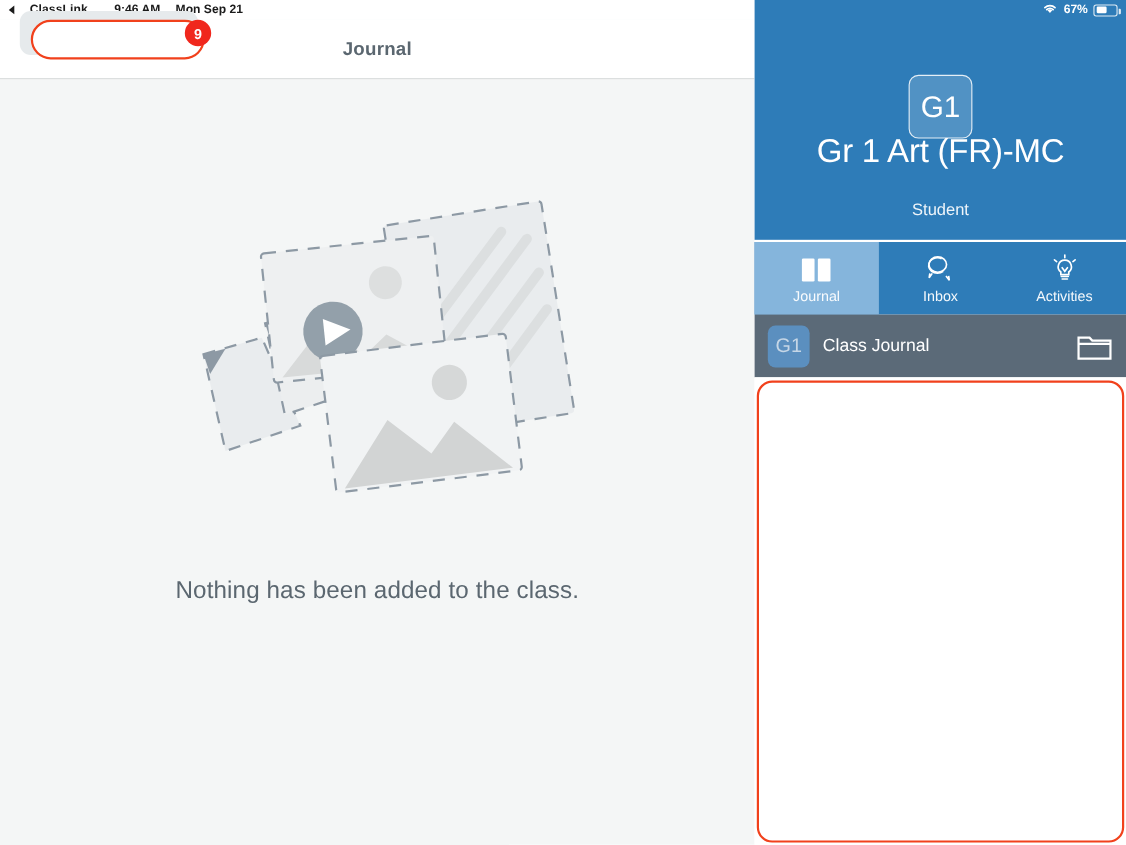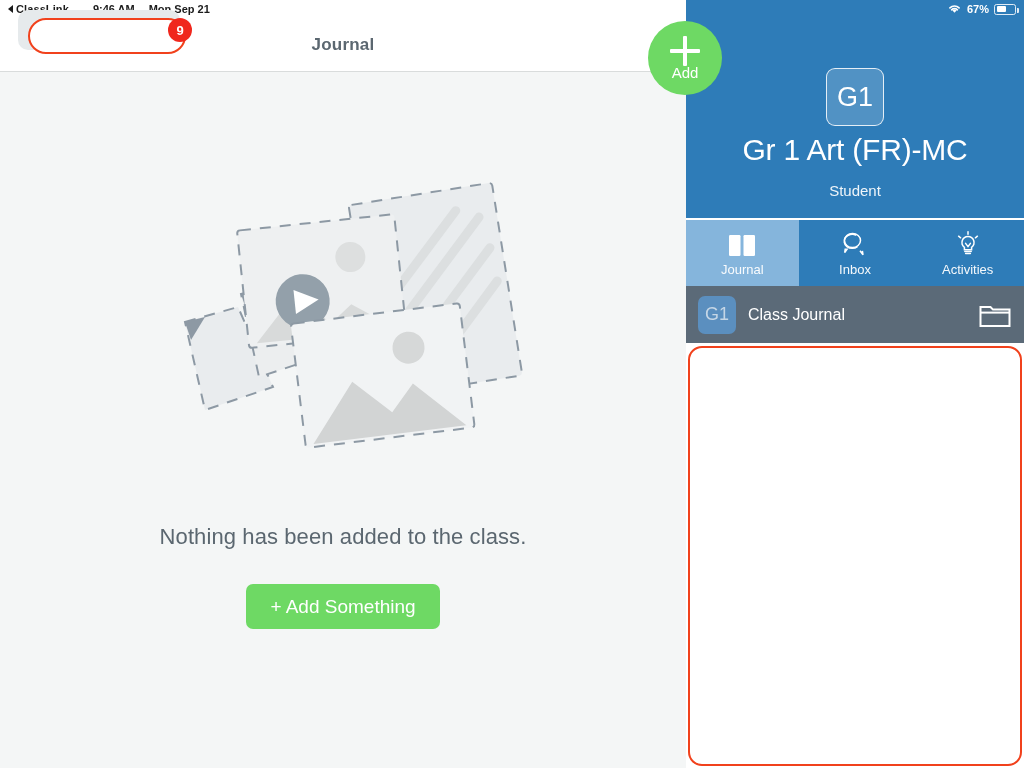--- a/index.html
+++ b/index.html
@@ -17,21 +17,21 @@
     position:absolute; left:0; top:0; width:686px; height:768px;
     background:#f4f6f6;
   }
   .status-bar-left {
     position:absolute; left:0; top:0; width:686px; height:18px;
     background:#ffffff; display:flex; align-items:center;
     padding-left:8px; gap:0px;
   }
   .sb-back {
     font-size:11px; color:#1b1b1b; letter-spacing:0.1px; display:flex;
-    align-items:center; gap:3px; font-weight:bold;
+    align-items:center; gap:14px; font-weight:bold;
   }
   .sb-triangle {
     width:0; height:0; border-top:4px solid transparent;
     border-bottom:4px solid transparent; border-right:5px solid #1b1b1b;
     display:inline-block;
   }
   .sb-time { font-size:11px; color:#1b1b1b; font-weight:bold; margin-left:24px; }
   .sb-date { font-size:11px; color:#1b1b1b; font-weight:bold; margin-left:14px; }
 
   .left-header {
@@ -101,21 +101,21 @@
     background:#ffffff; border-radius:1px;
   }
   .class-avatar {
     position:absolute; left:50%; top:68px; transform:translateX(-50%);
     width:58px; height:58px; border:1.5px solid rgba(255,255,255,0.85);
     border-radius:9px; background:rgba(255,255,255,0.17);
     display:flex; align-items:center; justify-content:center;
     color:#ffffff; font-size:27px;
   }
   .class-title {
-    position:absolute; left:0; top:133px; width:338px; text-align:center;
+    position:absolute; left:0; top:121px; width:338px; text-align:center;
     color:#ffffff; font-size:30px; letter-spacing:-0.2px;
   }
   .class-role {
     position:absolute; left:0; top:182px; width:338px; text-align:center;
     color:rgba(255,255,255,0.92); font-size:15px;
   }
 
   .tabs {
     position:absolute; left:0; top:220px; width:338px; height:66px;
     display:flex; background:#2e7cb8;
@@ -206,21 +206,20 @@
           <g transform="rotate(-7 250 230)">
             <rect x="158" y="140" width="170" height="125" rx="3" fill="#f1f3f4" stroke="#8d99a4" stroke-width="2" stroke-dasharray="11 9"></rect>
             <path d="M166 262 L212 205 L248 240 L272 214 L320 262 Z" fill="#d2d4d4"></path>
             <circle cx="272" cy="178" r="16" fill="#d6d8d8"></circle>
           </g>
         </svg>
       </div>
 
       <div class="empty-text">Nothing has been added to the class.</div>
 
-      <button class="add-something-btn">+ Add Something</button>
     </div>
   </div>
 
   <div class="right-pane">
     <div class="right-blue"></div>
 
     <div class="status-bar-right">
       <span>
         <svg width="15" height="11" viewBox="0 0 15 11" xmlns="http://www.w3.org/2000/svg">
           <path d="M7.5 9.8 L5.3 7.3 a3.3 3.3 0 0 1 4.4 0 Z" fill="#ffffff"></path>
@@ -288,21 +287,14 @@
           <line x1="2.5" y1="11.6" x2="31.5" y2="11.6" stroke="#ffffff" stroke-width="2"></line>
         </svg>
       </div>
     </div>
 
     <div class="feed-area">
       <div class="feed-highlight"></div>
     </div>
   </div>
 
-  <div style="position:absolute;left:648px;top:21px;width:74px;height:74px;border-radius:50%;background:#6ed964;display:flex;flex-direction:column;align-items:center;justify-content:center;z-index:10;cursor:pointer;">
-    <span style="position:relative;display:block;width:30px;height:30px;margin-bottom:-4px;">
-      <span style="position:absolute;left:0;top:13px;width:30px;height:4.5px;background:#ffffff;border-radius:1px;"></span>
-      <span style="position:absolute;left:12.75px;top:0;width:4.5px;height:30px;background:#ffffff;border-radius:1px;"></span>
-    </span>
-    <span style="color:#ffffff;font-size:15px;margin-top:2px;">Add</span>
-  </div>
 
 </div>
 
 </body></html>

